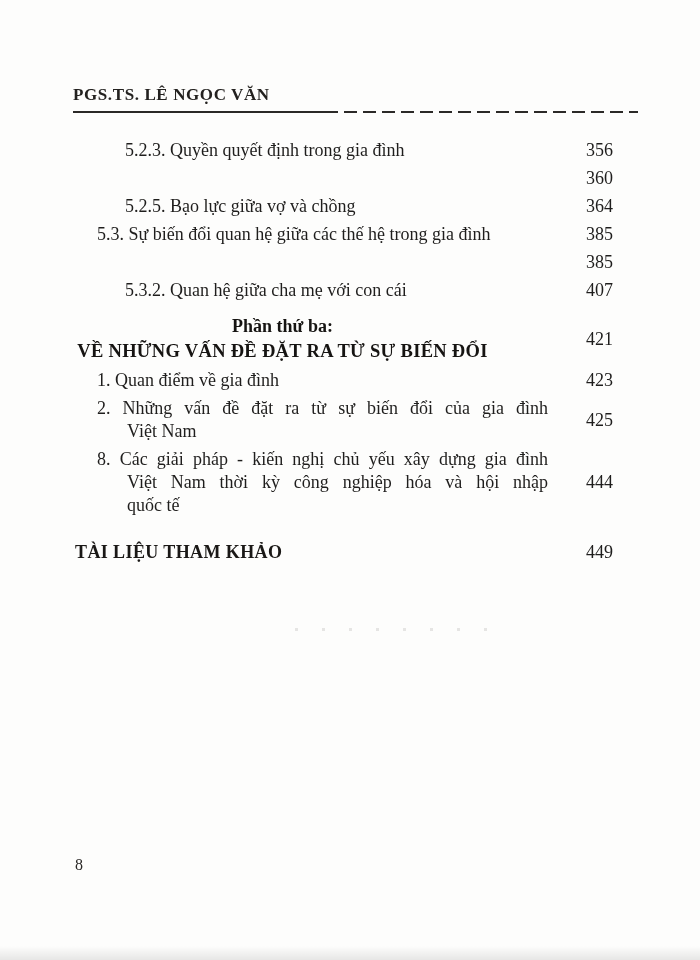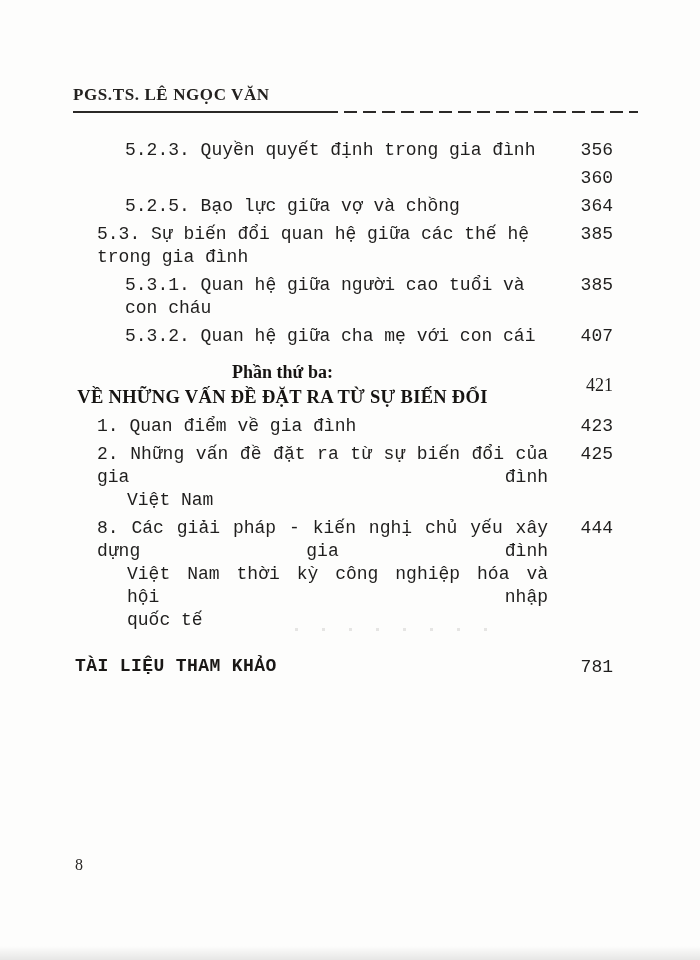--- a/index.html
+++ b/index.html
@@ -39,23 +39,22 @@
   .rule-dashed {
     flex: 1; height: 2px;
     background: repeating-linear-gradient(90deg, #2b2927 0 13px, transparent 13px 19px);
   }
   
   .toc {
     margin: 26px 87px 0 75px; 
   }
   .row {
     display: flex;
-    align-items: flex-start;
+    align-items: center;
     margin-bottom: 5px;
-    font-family: Liberation Mono, monospace;
   }
   .txt {
     width: 473px;           
     font-size: 18px;
   }
   .ln { line-height: 23px; }
   .jl { text-align: justify; text-align-last: justify; }
   .ind-sub1      { padding-left: 22px; }   
   .ind-sub2      { padding-left: 50px; }   
   .ind-sub2-cont { padding-left: 100px; }  
@@ -157,23 +156,20 @@
     </div>
 
     <div class="row">
       <div class="txt">
         <div class="ln ind-sub1">5.3. Sự biến đổi quan hệ giữa các thế hệ trong gia đình</div>
       </div>
       <div class="pg">385</div>
     </div>
 
     <div class="row">
-      <div class="txt">
-        <div class="ln ind-sub2">5.3.1. Quan hệ giữa người cao tuổi và con cháu</div>
-      </div>
       <div class="pg">385</div>
     </div>
 
     <div class="row">
       <div class="txt">
         <div class="ln ind-sub2">5.3.2. Quan hệ giữa cha mẹ với con cái</div>
       </div>
       <div class="pg">407</div>
     </div>
 
@@ -204,21 +200,21 @@
       <div class="txt">
         <div class="ln ind-num jl">8. Các giải pháp - kiến nghị chủ yếu xây dựng gia đình</div>
         <div class="ln ind-num-cont jl">Việt Nam thời kỳ công nghiệp hóa và hội nhập</div>
         <div class="ln ind-num-cont">quốc tế</div>
       </div>
       <div class="pg">444</div>
     </div>
 
     <div class="row refs">
       <div class="txt">TÀI LIỆU THAM KHẢO</div>
-      <div class="pg">781</div>
+      <div class="pg">449</div>
     </div>
 
   </div>
 
   <div class="dots-artifact"></div>
   <div class="edge-shadow"></div>
 
   <div class="folio">8</div>
 
 </div>

